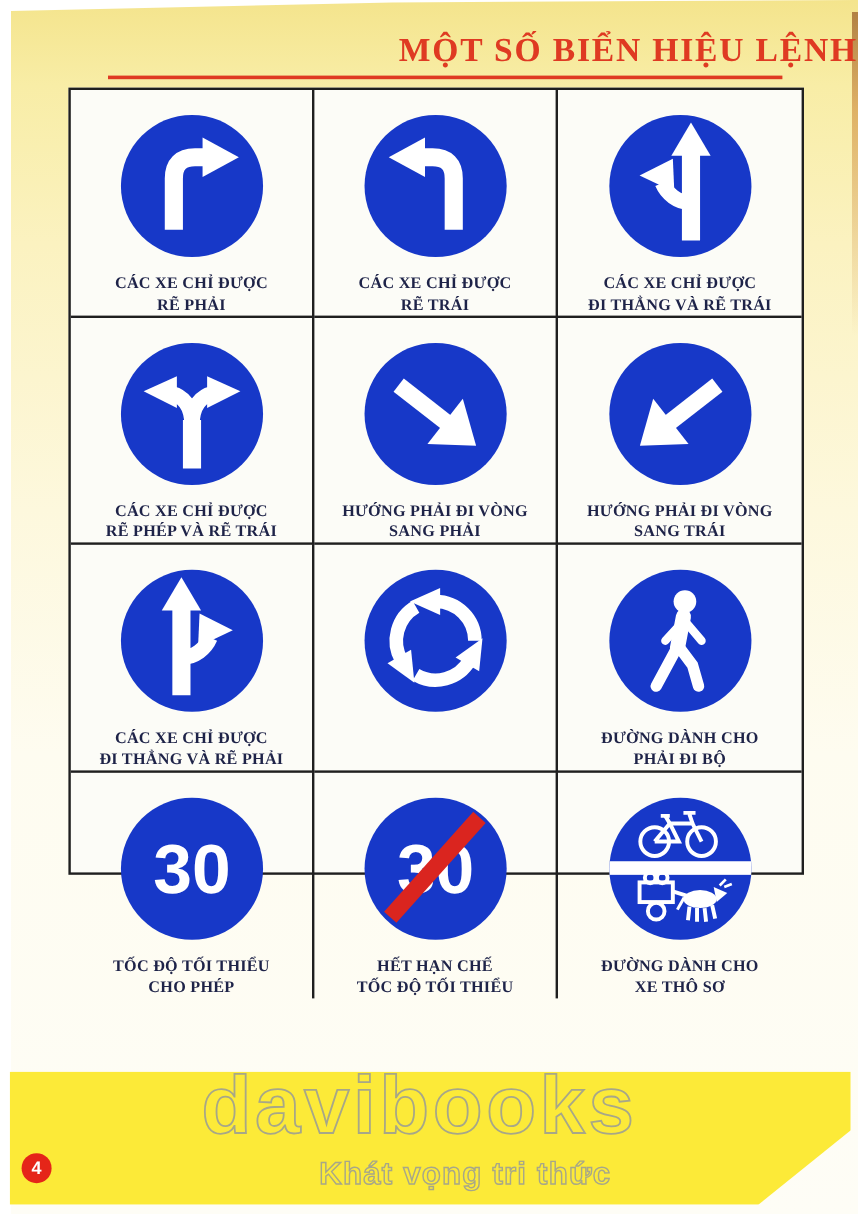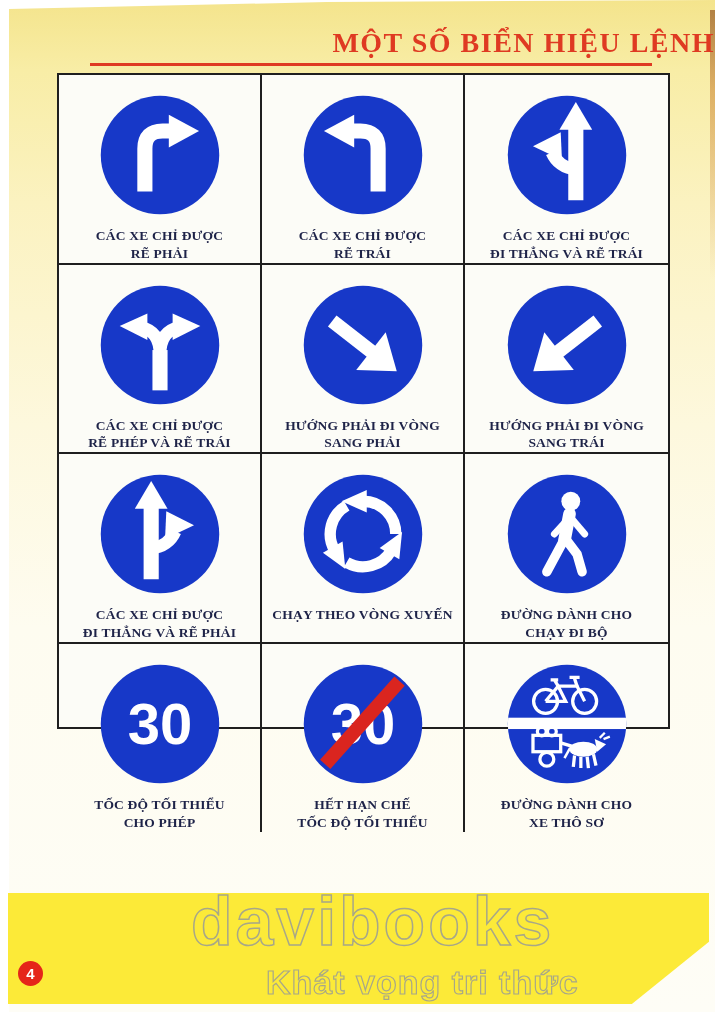--- a/index.html
+++ b/index.html
@@ -33,22 +33,22 @@
   .note{position:absolute;left:14px;top:899px;width:666px;color:#1a1a1a;
         font-family:"Liberation Sans",sans-serif;font-size:19.5px;line-height:1.42;}
   .note .l1{padding-left:42px;}
 
   .pagenum{position:absolute;left:18px;top:961px;width:25px;height:25px;border-radius:50%;
         background:#e52519;color:#ffffff;display:flex;align-items:center;justify-content:center;
         font-family:"Liberation Sans",sans-serif;font-weight:bold;font-size:15px;}
 
   .wm{position:absolute;color:transparent;-webkit-text-stroke:1.5px #93979c;
         font-family:"Liberation Sans",sans-serif;font-weight:bold;opacity:.8;pointer-events:none;}
-  .wm1{left:168px;top:882px;font-size:68px;letter-spacing:3px;margin-left:23px;}
-  .wm2{left:266px;top:963px;font-size:34px;-webkit-text-stroke:1.2px #93979c;letter-spacing:1px;}
+  .wm1{left:168px;top:882px;font-size:68px;letter-spacing:3px;}
+  .wm2{left:266px;top:963px;font-size:26px;-webkit-text-stroke:1.2px #93979c;letter-spacing:1px;}
 </style>
 </head>
 <body>
 
 <div class="page">
   <div class="page-bg"></div>
   <div class="edge-shadow"></div>
 
   <div class="title">MỘT SỐ BIỂN HIỆU LỆNH</div>
   <div class="title-rule"></div>
@@ -160,39 +160,38 @@
         <g transform="rotate(120 50 50)">
           <path d="M76 50 A26 26 0 0 0 50 24" stroke="#fff" stroke-width="9" fill="none"></path>
           <polygon points="53,15 53,33 33,24" fill="#fff"></polygon>
         </g>
         <g transform="rotate(240 50 50)">
           <path d="M76 50 A26 26 0 0 0 50 24" stroke="#fff" stroke-width="9" fill="none"></path>
           <polygon points="53,15 53,33 33,24" fill="#fff"></polygon>
         </g>
       </svg>
       <div class="caption">
-        <span>CHẠY THEO VÒNG XUYẾN</span>
       </div>
     </div>
 
     <div class="cell">
       <svg class="sign-svg" viewBox="0 0 100 100">
         <circle cx="50" cy="50" r="47" fill="#1738c8"></circle>
         <g stroke="#fff" fill="#fff" stroke-linecap="round">
           <circle cx="53" cy="24" r="7.5" stroke="none"></circle>
           <path d="M52 34 L48 55" stroke-width="10"></path>
           <path d="M52 37 L40 50" stroke-width="5.5" fill="none"></path>
           <path d="M53 37 L64 50" stroke-width="5.5" fill="none"></path>
           <path d="M48 54 L34 80" stroke-width="7.5" fill="none"></path>
           <path d="M49 54 L58 66 L62 80" stroke-width="7.5" fill="none"></path>
         </g>
       </svg>
       <div class="caption">
         <span>ĐƯỜNG DÀNH CHO</span>
-        <span>CHẠY ĐI BỘ</span>
+        <span>PHẢI ĐI BỘ</span>
       </div>
     </div>
 
     <div class="cell">
       <svg class="sign-svg" viewBox="0 0 100 100">
         <circle cx="50" cy="50" r="47" fill="#1738c8"></circle>
         <text x="50" y="66" text-anchor="middle" fill="#fff" font-family="Liberation Sans, sans-serif" font-size="46" font-weight="bold">30</text>
       </svg>
       <div class="caption">
         <span>TỐC ĐỘ TỐI THIỂU</span>

